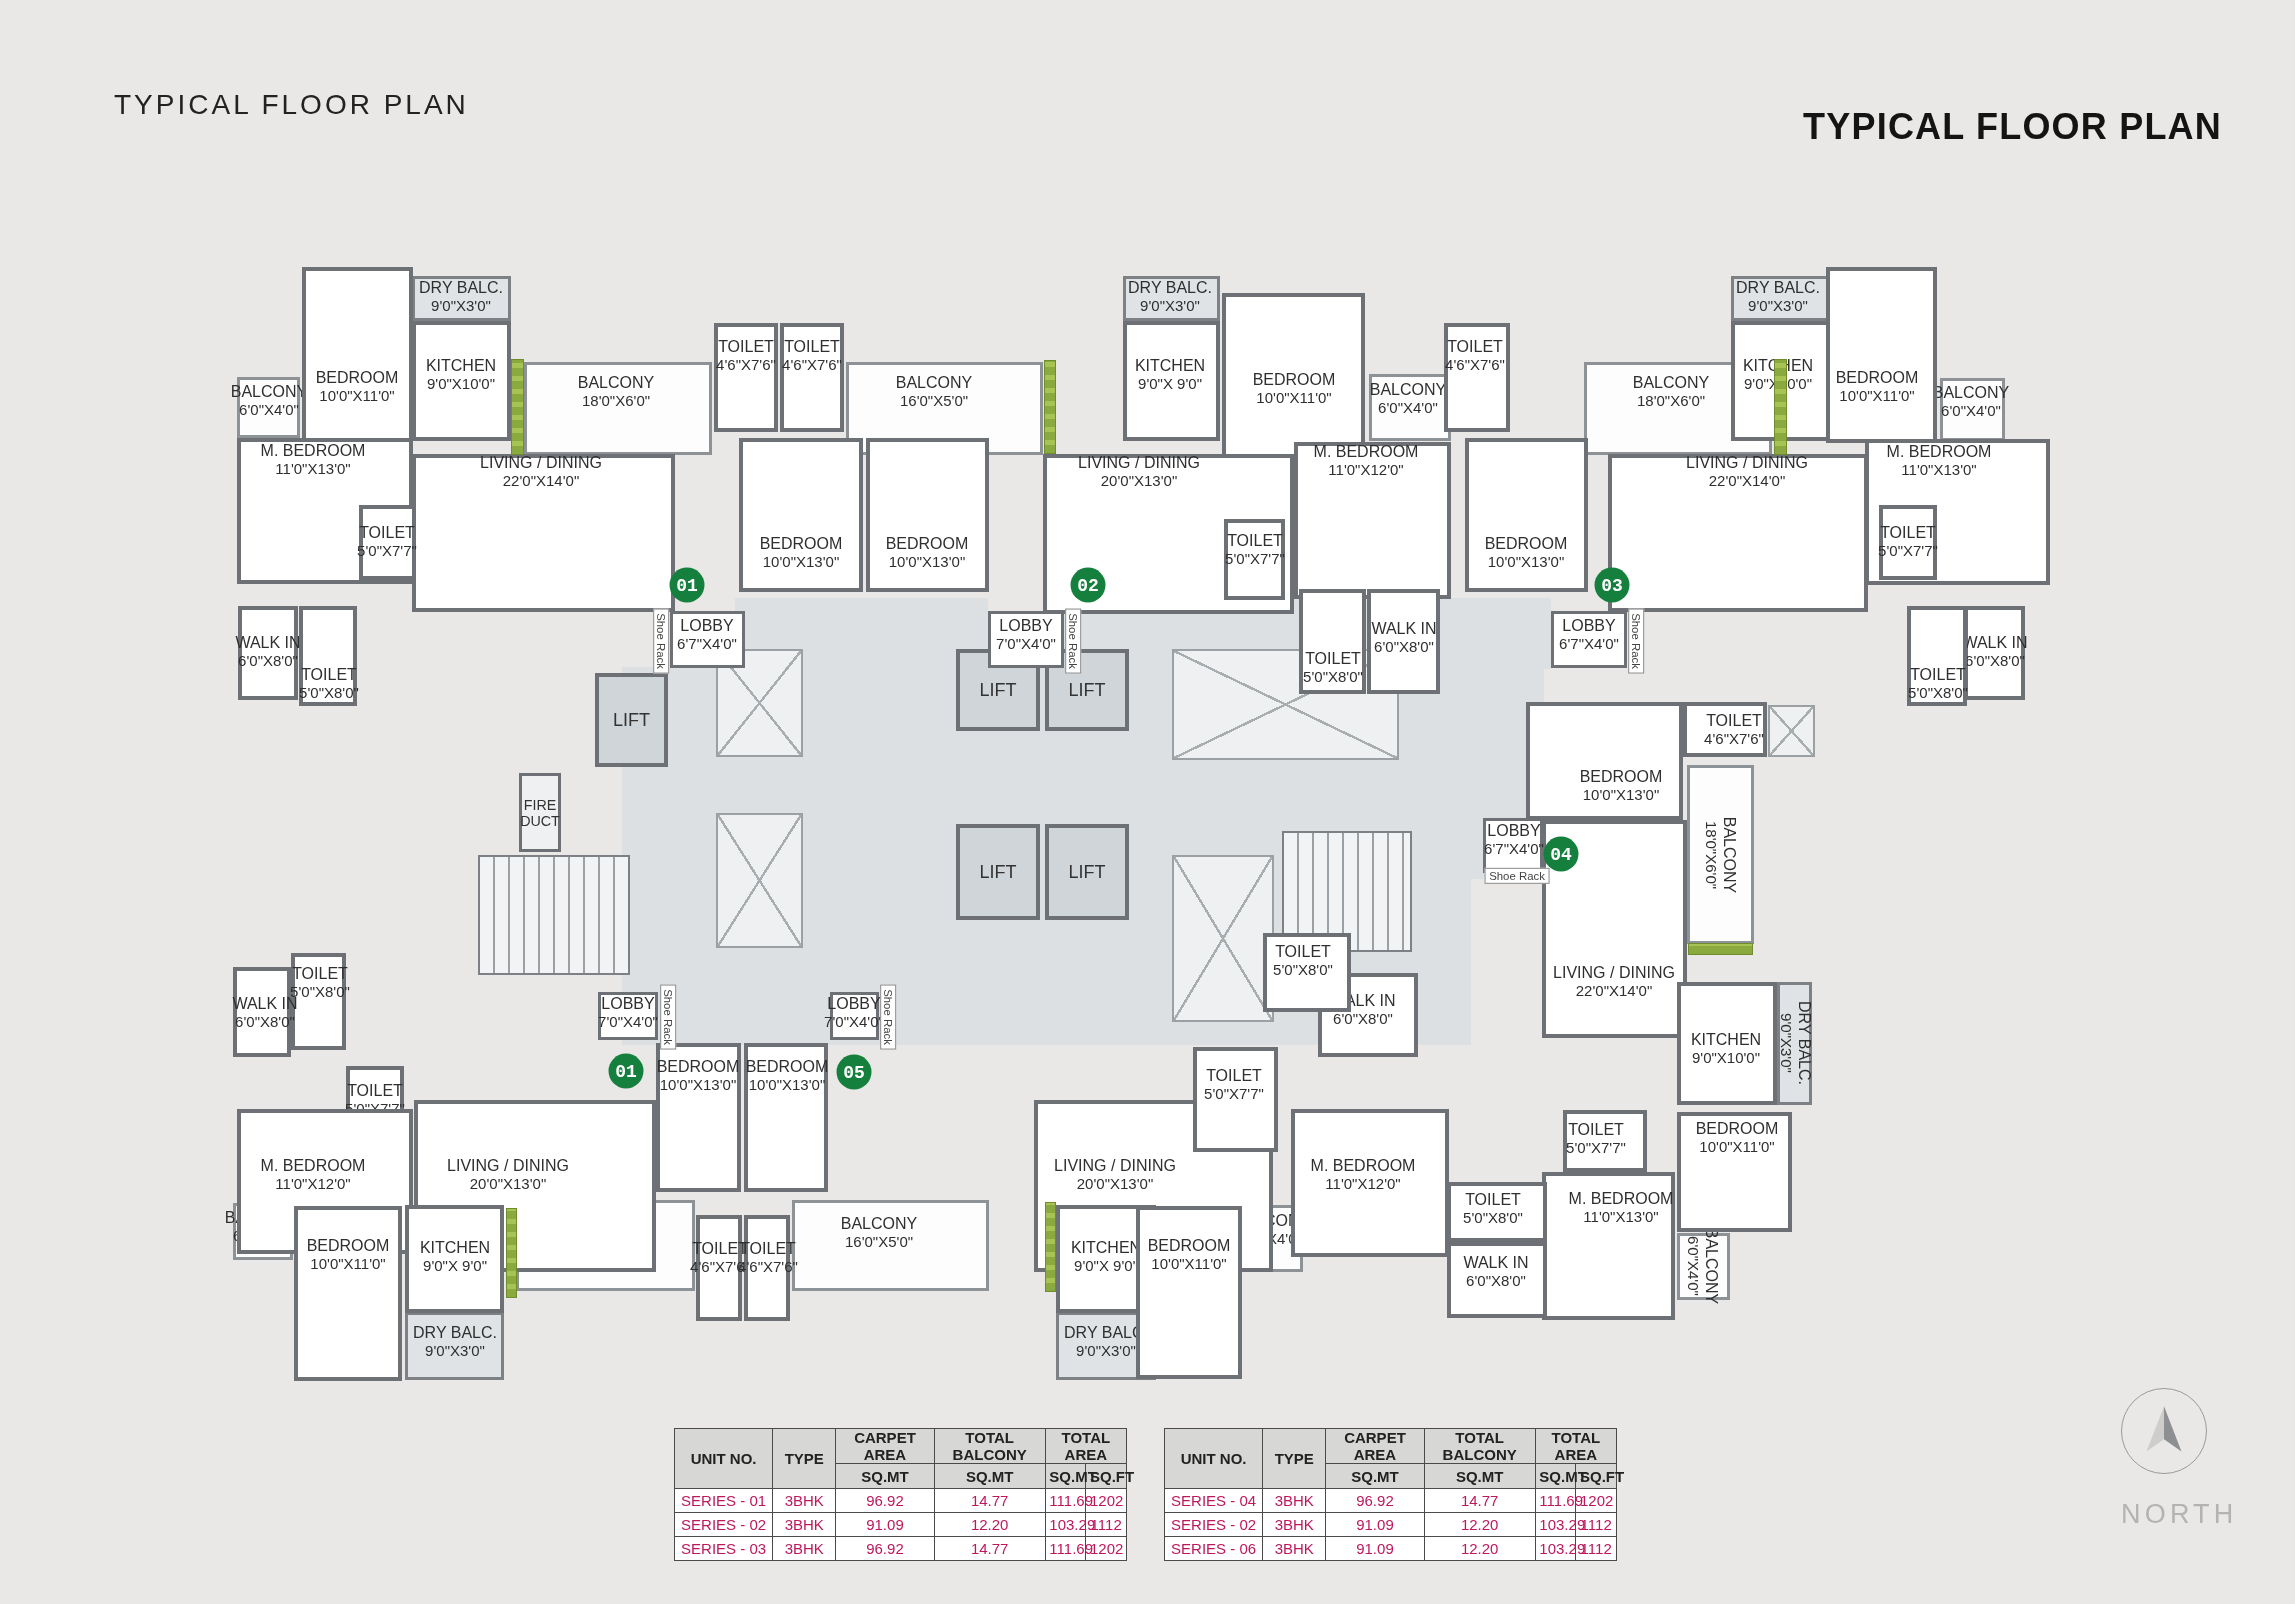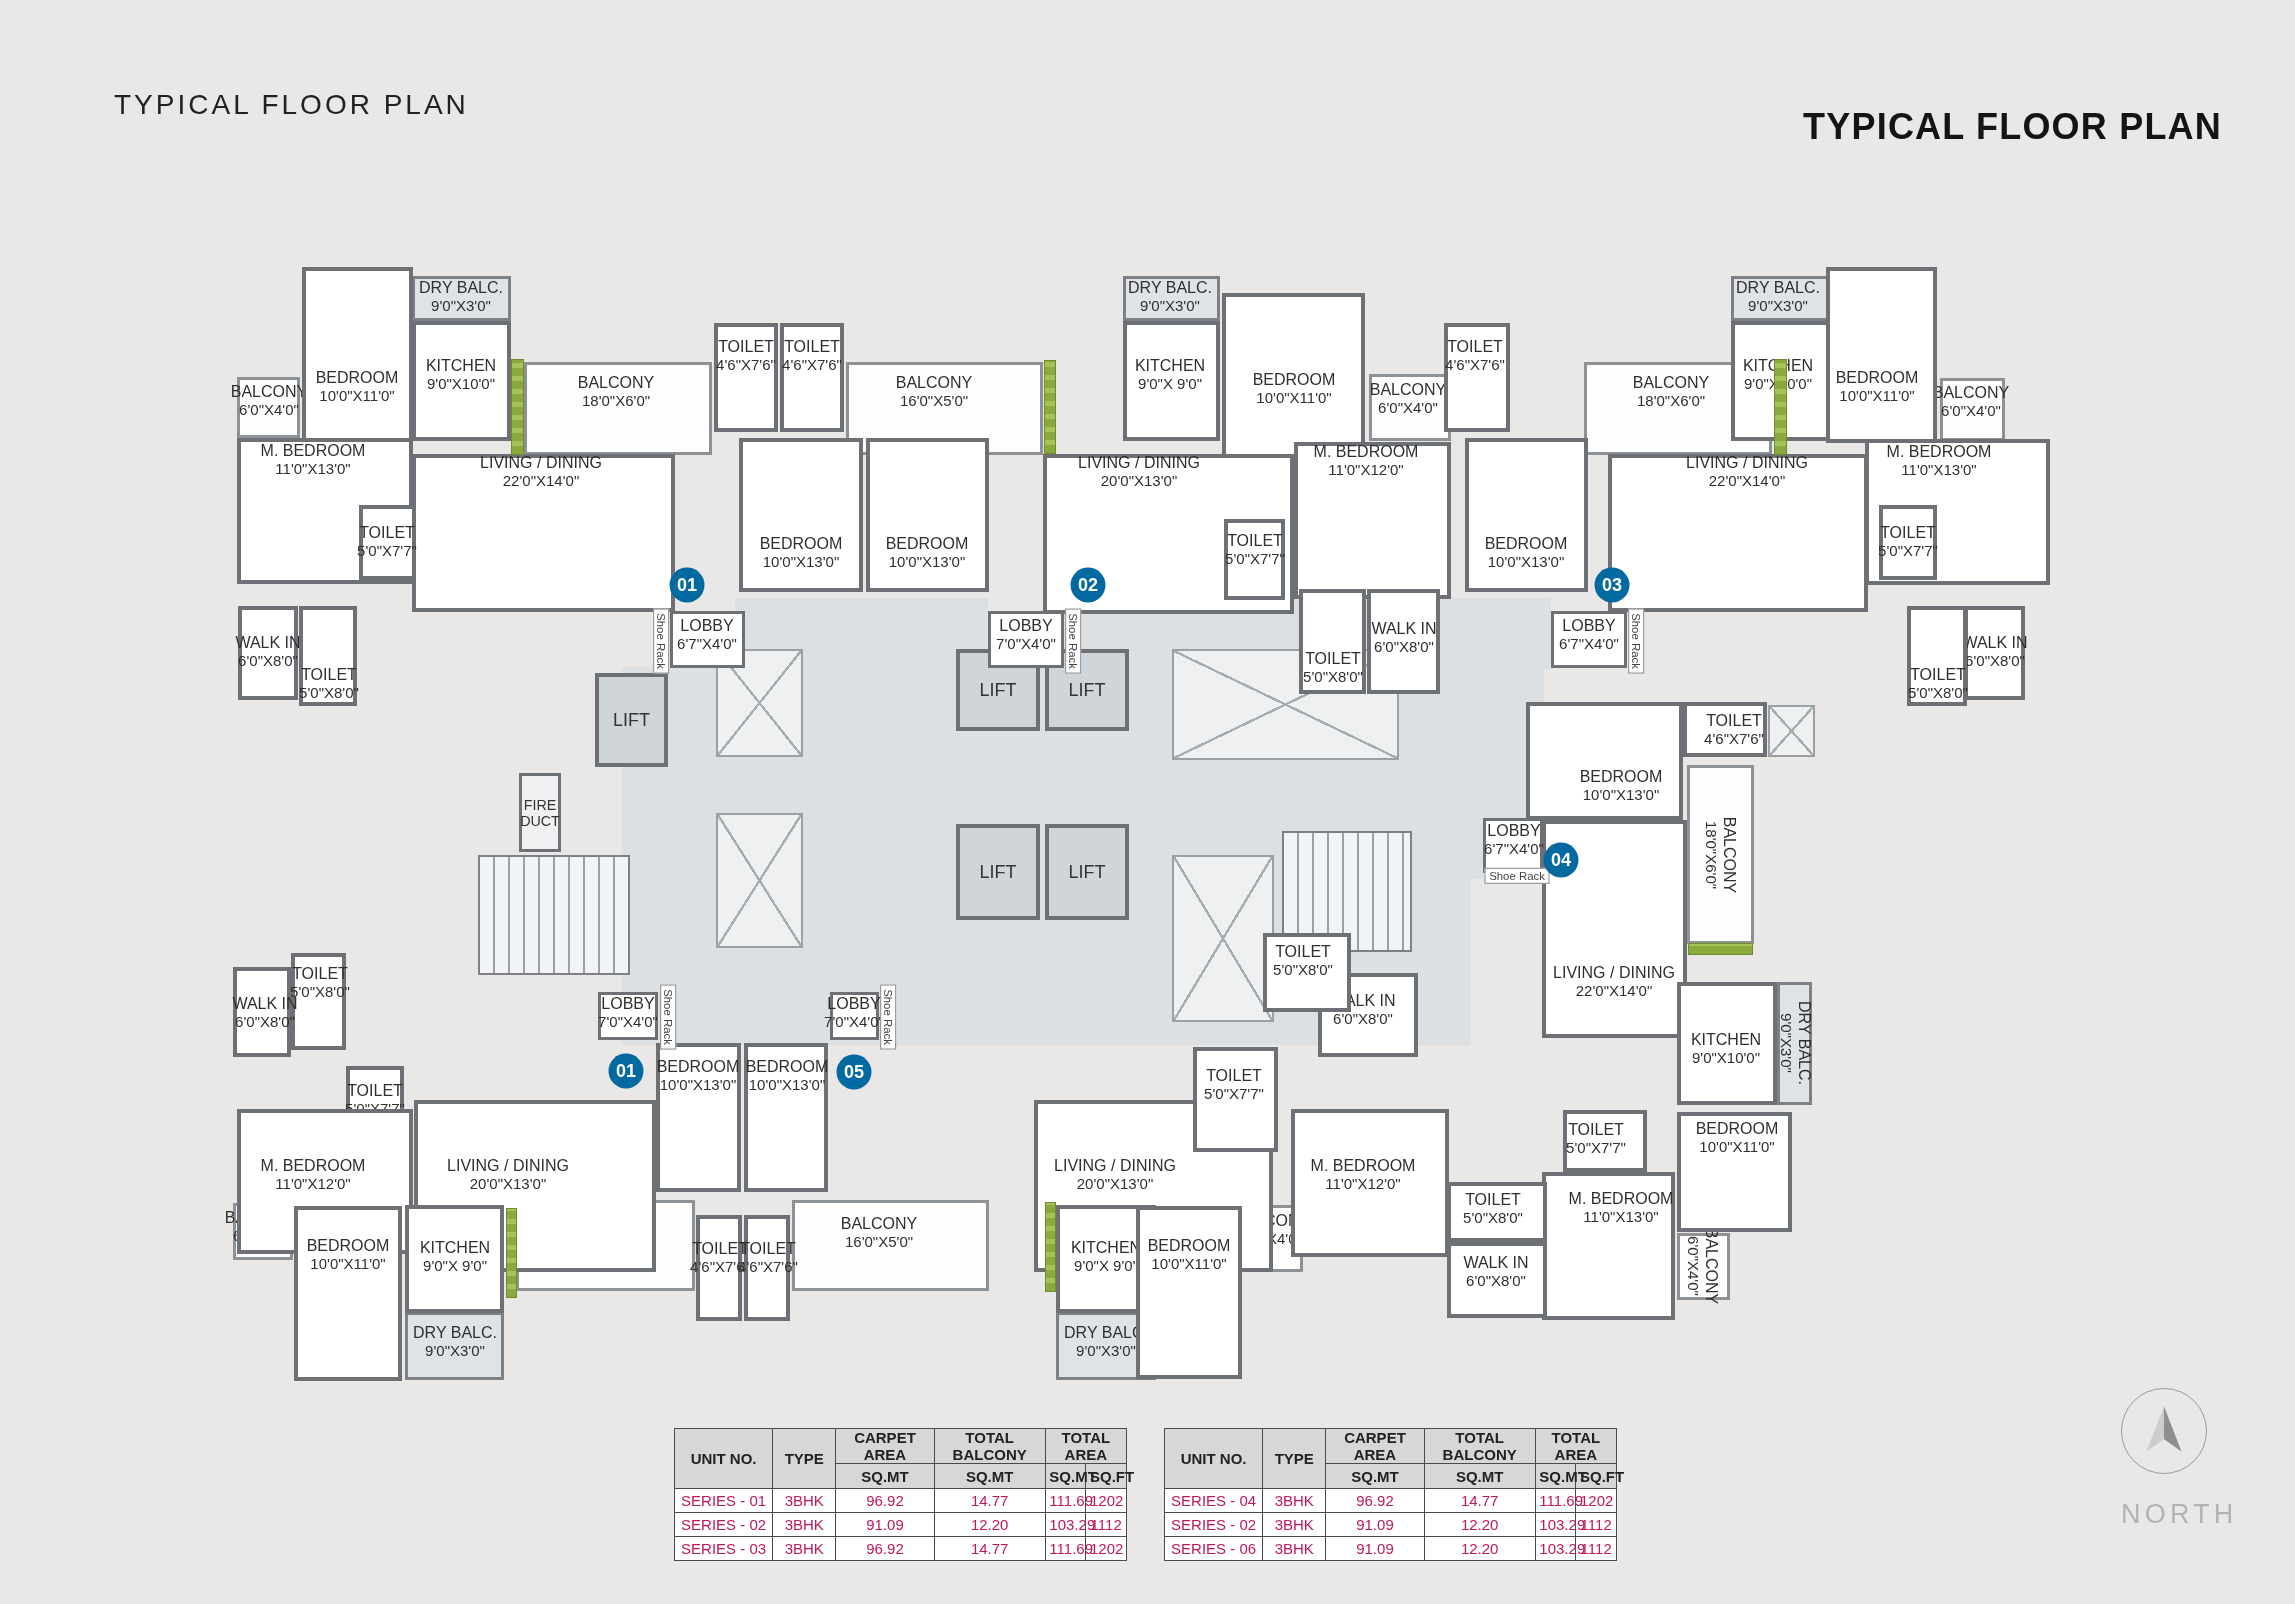--- a/index.html
+++ b/index.html
@@ -30,22 +30,22 @@
        linear-gradient(to bottom right, transparent calc(50% - 1.2px), #a8adb0 calc(50% - 1.2px) calc(50% + 1.2px), transparent calc(50% + 1.2px));}
   .stairs{background:#f2f3f4;border:2.4px solid #7d8185;
      background-image:repeating-linear-gradient(90deg,transparent 0 13px,#9aa0a3 13px 15px);}
   .green{background:#8aa93f;background-image:repeating-linear-gradient(0deg,#8aa93f 0 8.4px,#a7c353 8.4px 13px);border:1.2px solid #6f8c2e;}
   .rlabel{position:absolute;transform:translate(-50%,-50%);text-align:center;line-height:1.15;color:#2f2f2f;white-space:nowrap;}
   .rlabel .rname{font-size:16px;}
   .rlabel .rdims{font-size:15px;}
   .rlabel.rot{transform:translate(-50%,-50%) rotate(90deg);}
   .srlabel{position:absolute;transform:translate(-50%,-50%) rotate(90deg);font-size:11.4px;color:#444;background:#fff;border:1.2px solid #888;padding:1.2px 3.6px;white-space:nowrap;}
   .srlabel.h{transform:translate(-50%,-50%);}
-  .badge{position:absolute;width:35px;height:35px;border-radius:50%;background:#0369a1;color:#fff;
-     font-size:18px;font-weight:700;display:flex;align-items:center;justify-content:center;transform:translate(-50%,-50%);}
+  .badge{position:absolute;width:35px;height:35px;border-radius:50%;background:#15803d;color:#fff;
+     font-size:18px;font-weight:700;display:flex;align-items:center;justify-content:center;transform:translate(-50%,-50%);font-family:Liberation Mono, monospace;}
   
   .unit-table{position:absolute;border-collapse:collapse;background:#fff;table-layout:fixed;}
   .unit-table th,.unit-table td{border:1.5px solid #4a4a4a;text-align:center;vertical-align:middle;padding:0 3.6px;}
   .unit-table th{background:#d7d7d5;font-size:15px;font-weight:700;height:24px;color:#222;}
   .unit-table td{font-size:15px;height:23px;color:#be185d;}
   .t1{left:674px;top:1428px;width:453px;}
   .t2{left:1164px;top:1428px;width:453px;}
   
   .north{position:absolute;left:2121px;top:1388px;width:84px;text-align:center;}
   .north-circle{width:84px;height:84px;border:1.8px solid #9a9a98;border-radius:50%;display:flex;align-items:center;justify-content:center;}
@@ -471,21 +471,21 @@
     <div class="pe green" style="left: 1045px; top: 1202px; width: 10.8px; height: 90px;"></div>
     <div class="srlabel" style="left: 661px; top: 641px;">Shoe Rack</div>
     <div class="srlabel" style="left: 1073px; top: 641px;">Shoe Rack</div>
     <div class="srlabel" style="left: 1636px; top: 641px;">Shoe Rack</div>
     <div class="srlabel h" style="left: 1517px; top: 876px;">Shoe Rack</div>
     <div class="srlabel" style="left: 668px; top: 1017px;">Shoe Rack</div>
     <div class="srlabel" style="left: 888px; top: 1017px;">Shoe Rack</div>
     <div class="badge" style="left: 687px; top: 585px;">01</div>
     <div class="badge" style="left: 1088px; top: 585px;">02</div>
     <div class="badge" style="left: 1612px; top: 585px;">03</div>
-    <div class="badge" style="left: 1561px; top: 854px; margin-top: 6px;">04</div>
+    <div class="badge" style="left: 1561px; top: 854px;">04</div>
     <div class="badge" style="left: 854px; top: 1072px;">05</div>
     <div class="badge" style="left: 626px; top: 1071px;">01</div>
   </div>
 
 <div class="title-block">
   <div class="sub-title">TYPICAL FLOOR PLAN</div>
 </div>
 <div class="right-title">TYPICAL FLOOR PLAN</div>
 
 <table class="unit-table t1">

